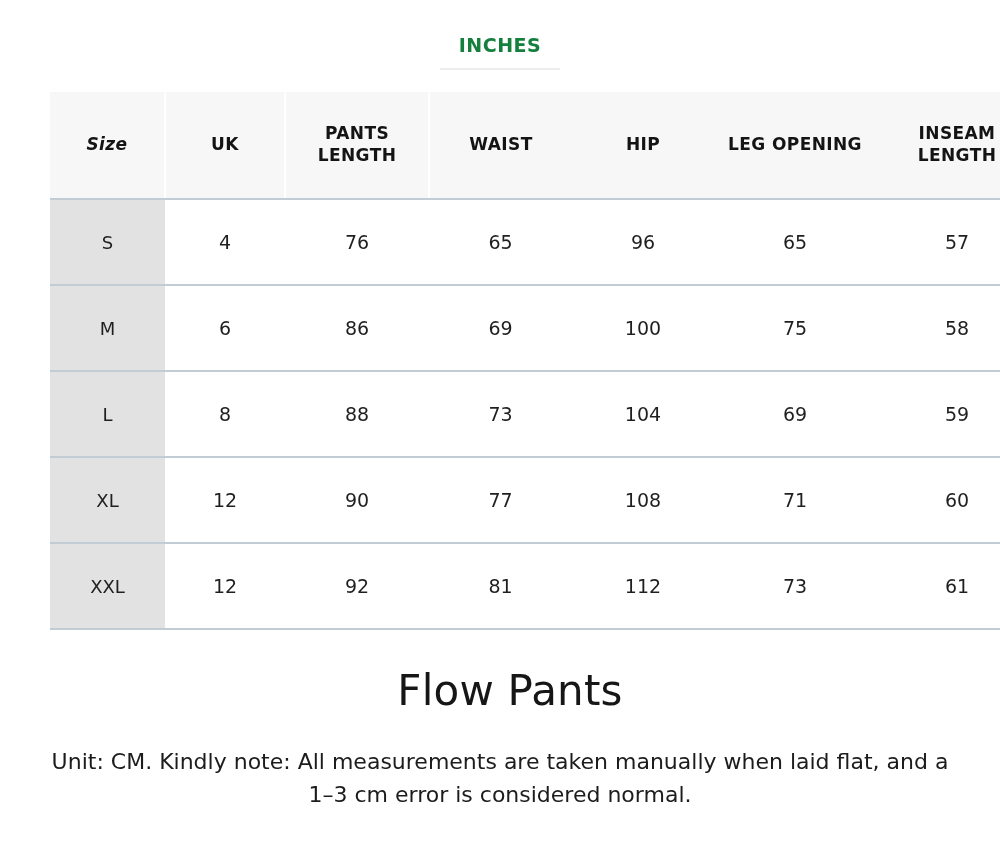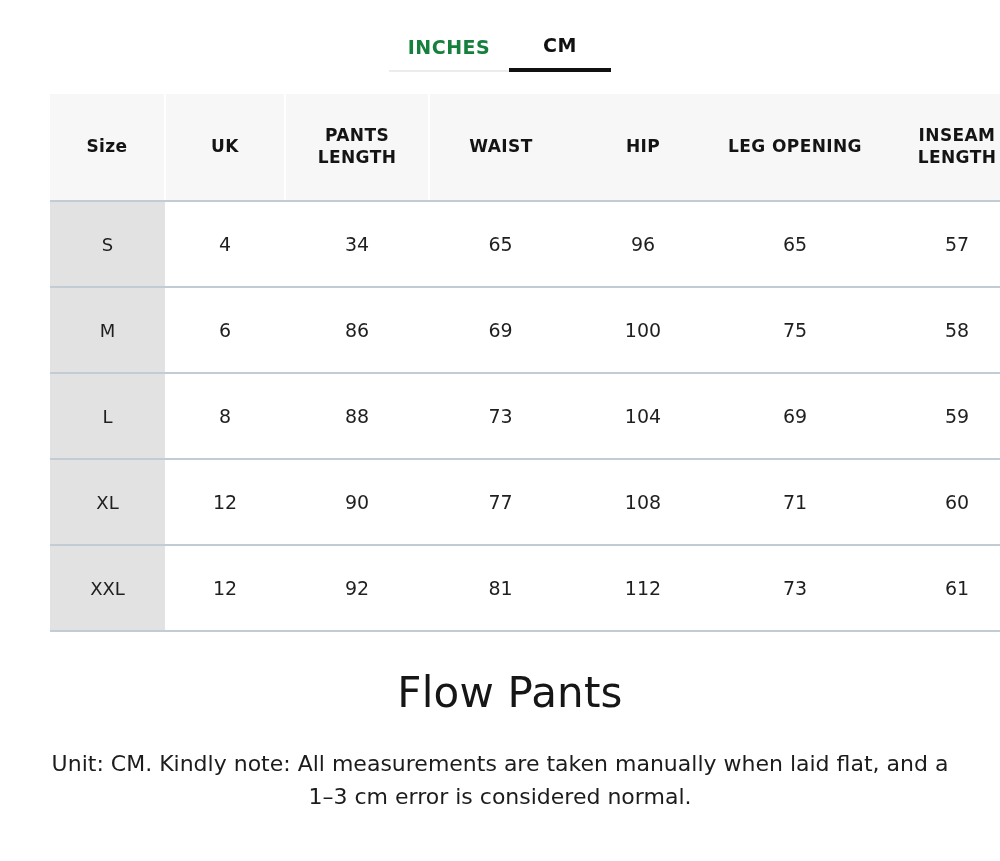--- a/index.html
+++ b/index.html
@@ -68,21 +68,21 @@
     line-height: 1.28;
     border-right: 2px solid #ffffff;
     border-bottom: 2px solid #c2ccd4;
   }
   table.size-table thead th.col-waist,
   table.size-table thead th.col-hip,
   table.size-table thead th.col-legopening,
   table.size-table thead th.col-inseam {
     border-right: none;
   }
-  table.size-table thead th.col-size { width: 102px; }
+  table.size-table thead th.col-size { width: 102px; font-style: italic; }
   table.size-table thead th.col-uk { width: 106px; }
   table.size-table thead th.col-pantslength { width: 130px; }
   table.size-table thead th.col-waist { width: 130px; }
   table.size-table thead th.col-hip { width: 130px; }
   table.size-table thead th.col-legopening { width: 150px; }
   table.size-table thead th.col-inseam { width: 150px; }
 
   table.size-table tbody td {
     height: 82px;
     text-align: center;
@@ -119,41 +119,40 @@
     font-size: 22px;
     line-height: 1.5;
     color: #1c1c1c;
   }
 </style>
 </head>
 <body>
 
 <div class="unit-tabs">
   <button class="unit-tab tab-inches">INCHES</button>
-  <button class="unit-tab tab-cm">CM</button>
 </div>
 
 <div class="table-wrap">
   <table class="size-table">
     <thead>
       <tr>
         <th class="col-size">Size</th>
         <th class="col-uk">UK</th>
         <th class="col-pantslength">PANTS LENGTH</th>
         <th class="col-waist">WAIST</th>
         <th class="col-hip">HIP</th>
         <th class="col-legopening">LEG OPENING</th>
         <th class="col-inseam">INSEAM LENGTH</th>
       </tr>
     </thead>
     <tbody>
       <tr>
         <td class="size-cell">S</td>
         <td>4</td>
-        <td>34</td>
+        <td>76</td>
         <td>65</td>
         <td>96</td>
         <td>65</td>
         <td>57</td>
       </tr>
       <tr>
         <td class="size-cell">M</td>
         <td>6</td>
         <td>86</td>
         <td>69</td>

